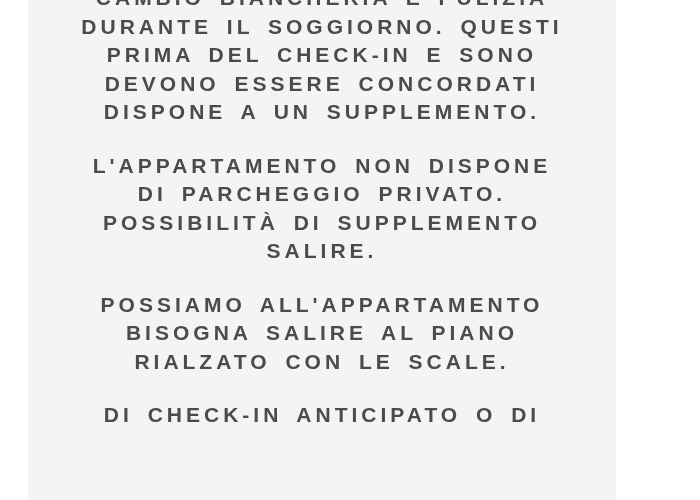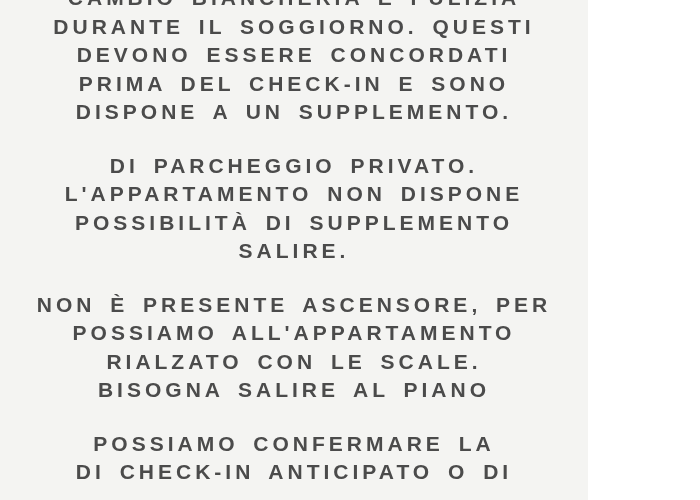--- a/index.html
+++ b/index.html
@@ -6,20 +6,21 @@
     margin: 0;
     padding: 0;
   }
   .page {
     position: relative;
     width: 588px;
     height: 500px;
     background: #f4f4f2;
     overflow: hidden;
     font-family: "Liberation Sans", "DejaVu Sans", sans-serif;
+    margin-left: 28px;
   }
   .text-block {
     position: absolute;
     left: 30px;
     right: 30px;
     top: -16px;
     text-align: center;
     color: #4b4b4b;
   }
   .text-block p {
@@ -37,38 +38,36 @@
 </style>
 </head>
 <body>
 
 <div class="page">
   <div class="text-block">
 
     <p>
       <span class="line">CAMBIO BIANCHERIA E PULIZIA</span>
       <span class="line">DURANTE IL SOGGIORNO. QUESTI</span>
+      <span class="line">PRIMA DEL CHECK-IN E SONO</span>
       <span class="line">DEVONO ESSERE CONCORDATI</span>
-      <span class="line">PRIMA DEL CHECK-IN E SONO</span>
       <span class="line">DISPONE A UN SUPPLEMENTO.</span>
     </p>
 
     <p>
+      <span class="line">L'APPARTAMENTO NON DISPONE</span>
       <span class="line">DI PARCHEGGIO PRIVATO.</span>
-      <span class="line">L'APPARTAMENTO NON DISPONE</span>
       <span class="line">POSSIBILITÀ DI SUPPLEMENTO</span>
       <span class="line">SALIRE.</span>
     </p>
 
     <p>
-      <span class="line">NON È PRESENTE ASCENSORE, PER</span>
       <span class="line">POSSIAMO ALL'APPARTAMENTO</span>
+      <span class="line">BISOGNA SALIRE AL PIANO</span>
       <span class="line">RIALZATO CON LE SCALE.</span>
-      <span class="line">BISOGNA SALIRE AL PIANO</span>
     </p>
 
     <p>
-      <span class="line">POSSIAMO CONFERMARE LA</span>
       <span class="line">DI CHECK-IN ANTICIPATO O DI</span>
     </p>
 
   </div>
 </div>
 
 </body></html>

